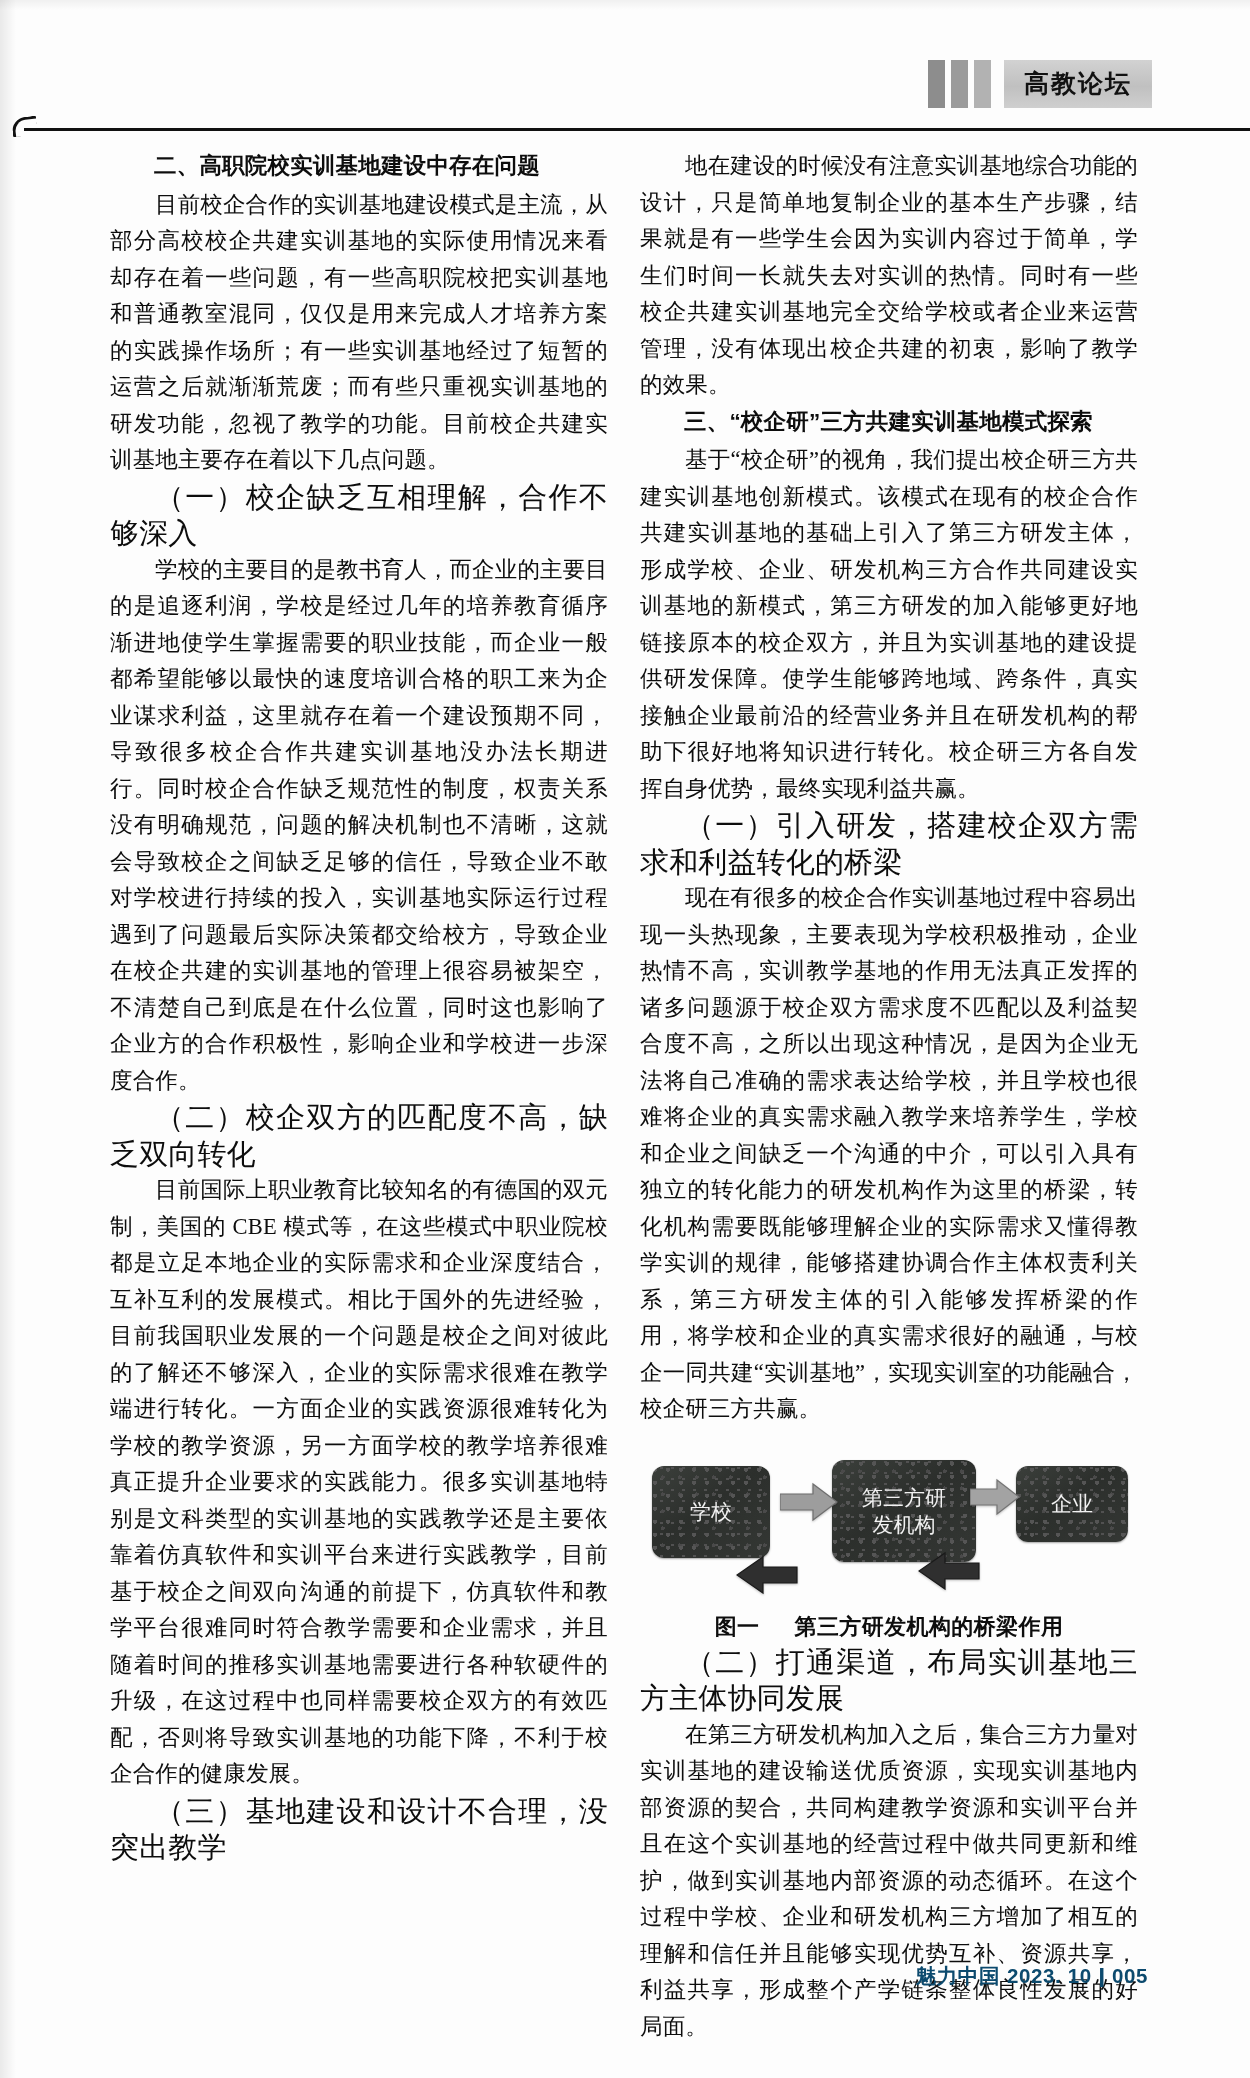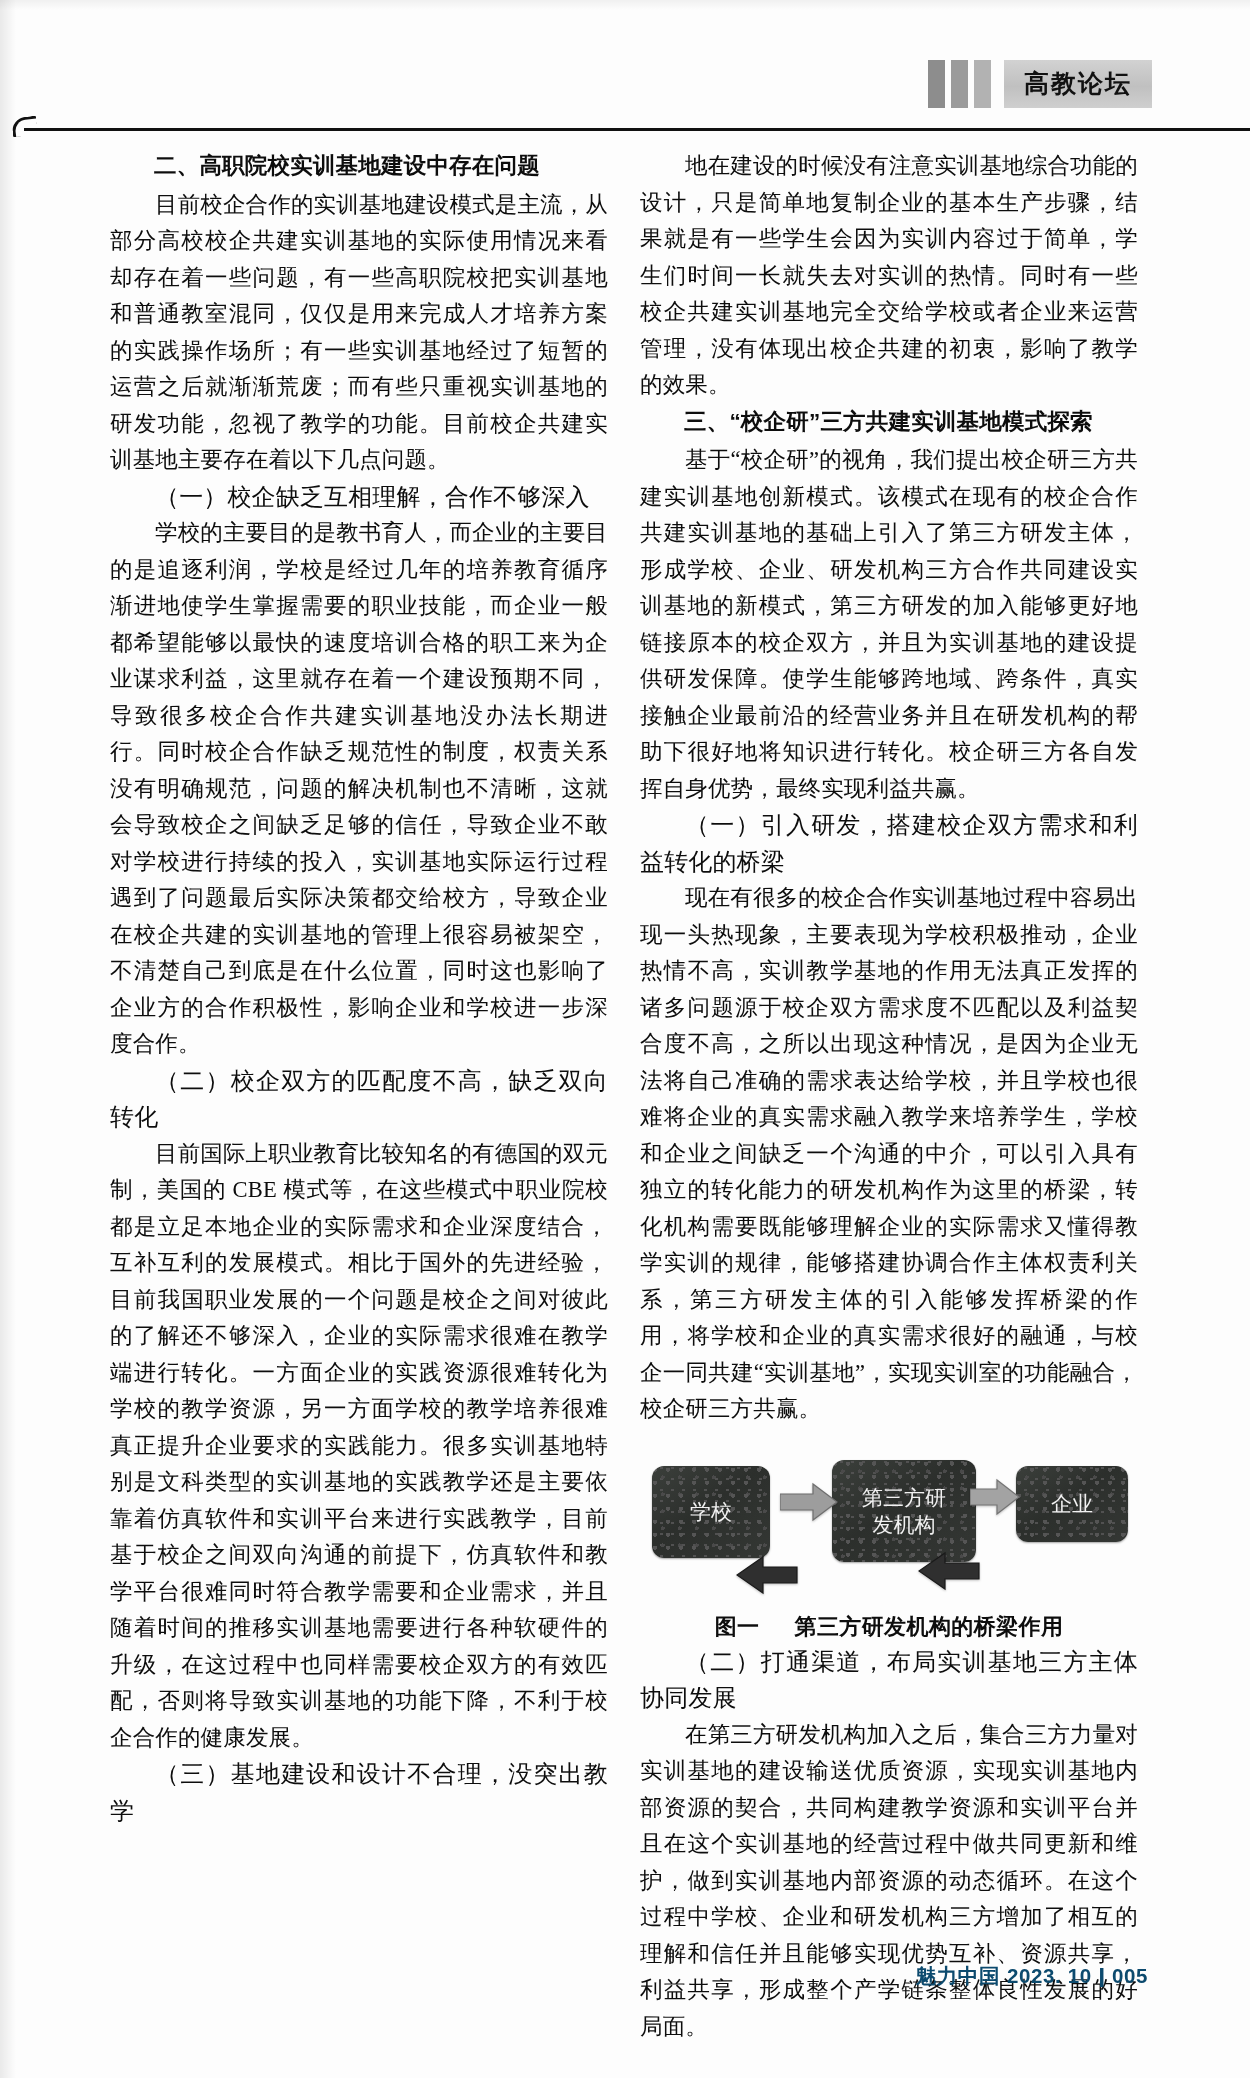--- a/index.html
+++ b/index.html
@@ -101,21 +101,21 @@
     margin: 0;
     font-size: 22.5px;
     line-height: 36.5px;
     text-indent: 45px;
     text-align: justify;
     text-justify: inter-ideograph;
     letter-spacing: 0.15px;
   }
   p.sub {
     margin: 0;
-    font-size: 24px;
+    font-size: 29px;
     line-height: 36.5px;
     text-indent: 45px;
     text-align: justify;
     letter-spacing: 0.15px;
   }
 
   
   .figure {
     margin: 26px 0 6px 0;
     height: 150px;

